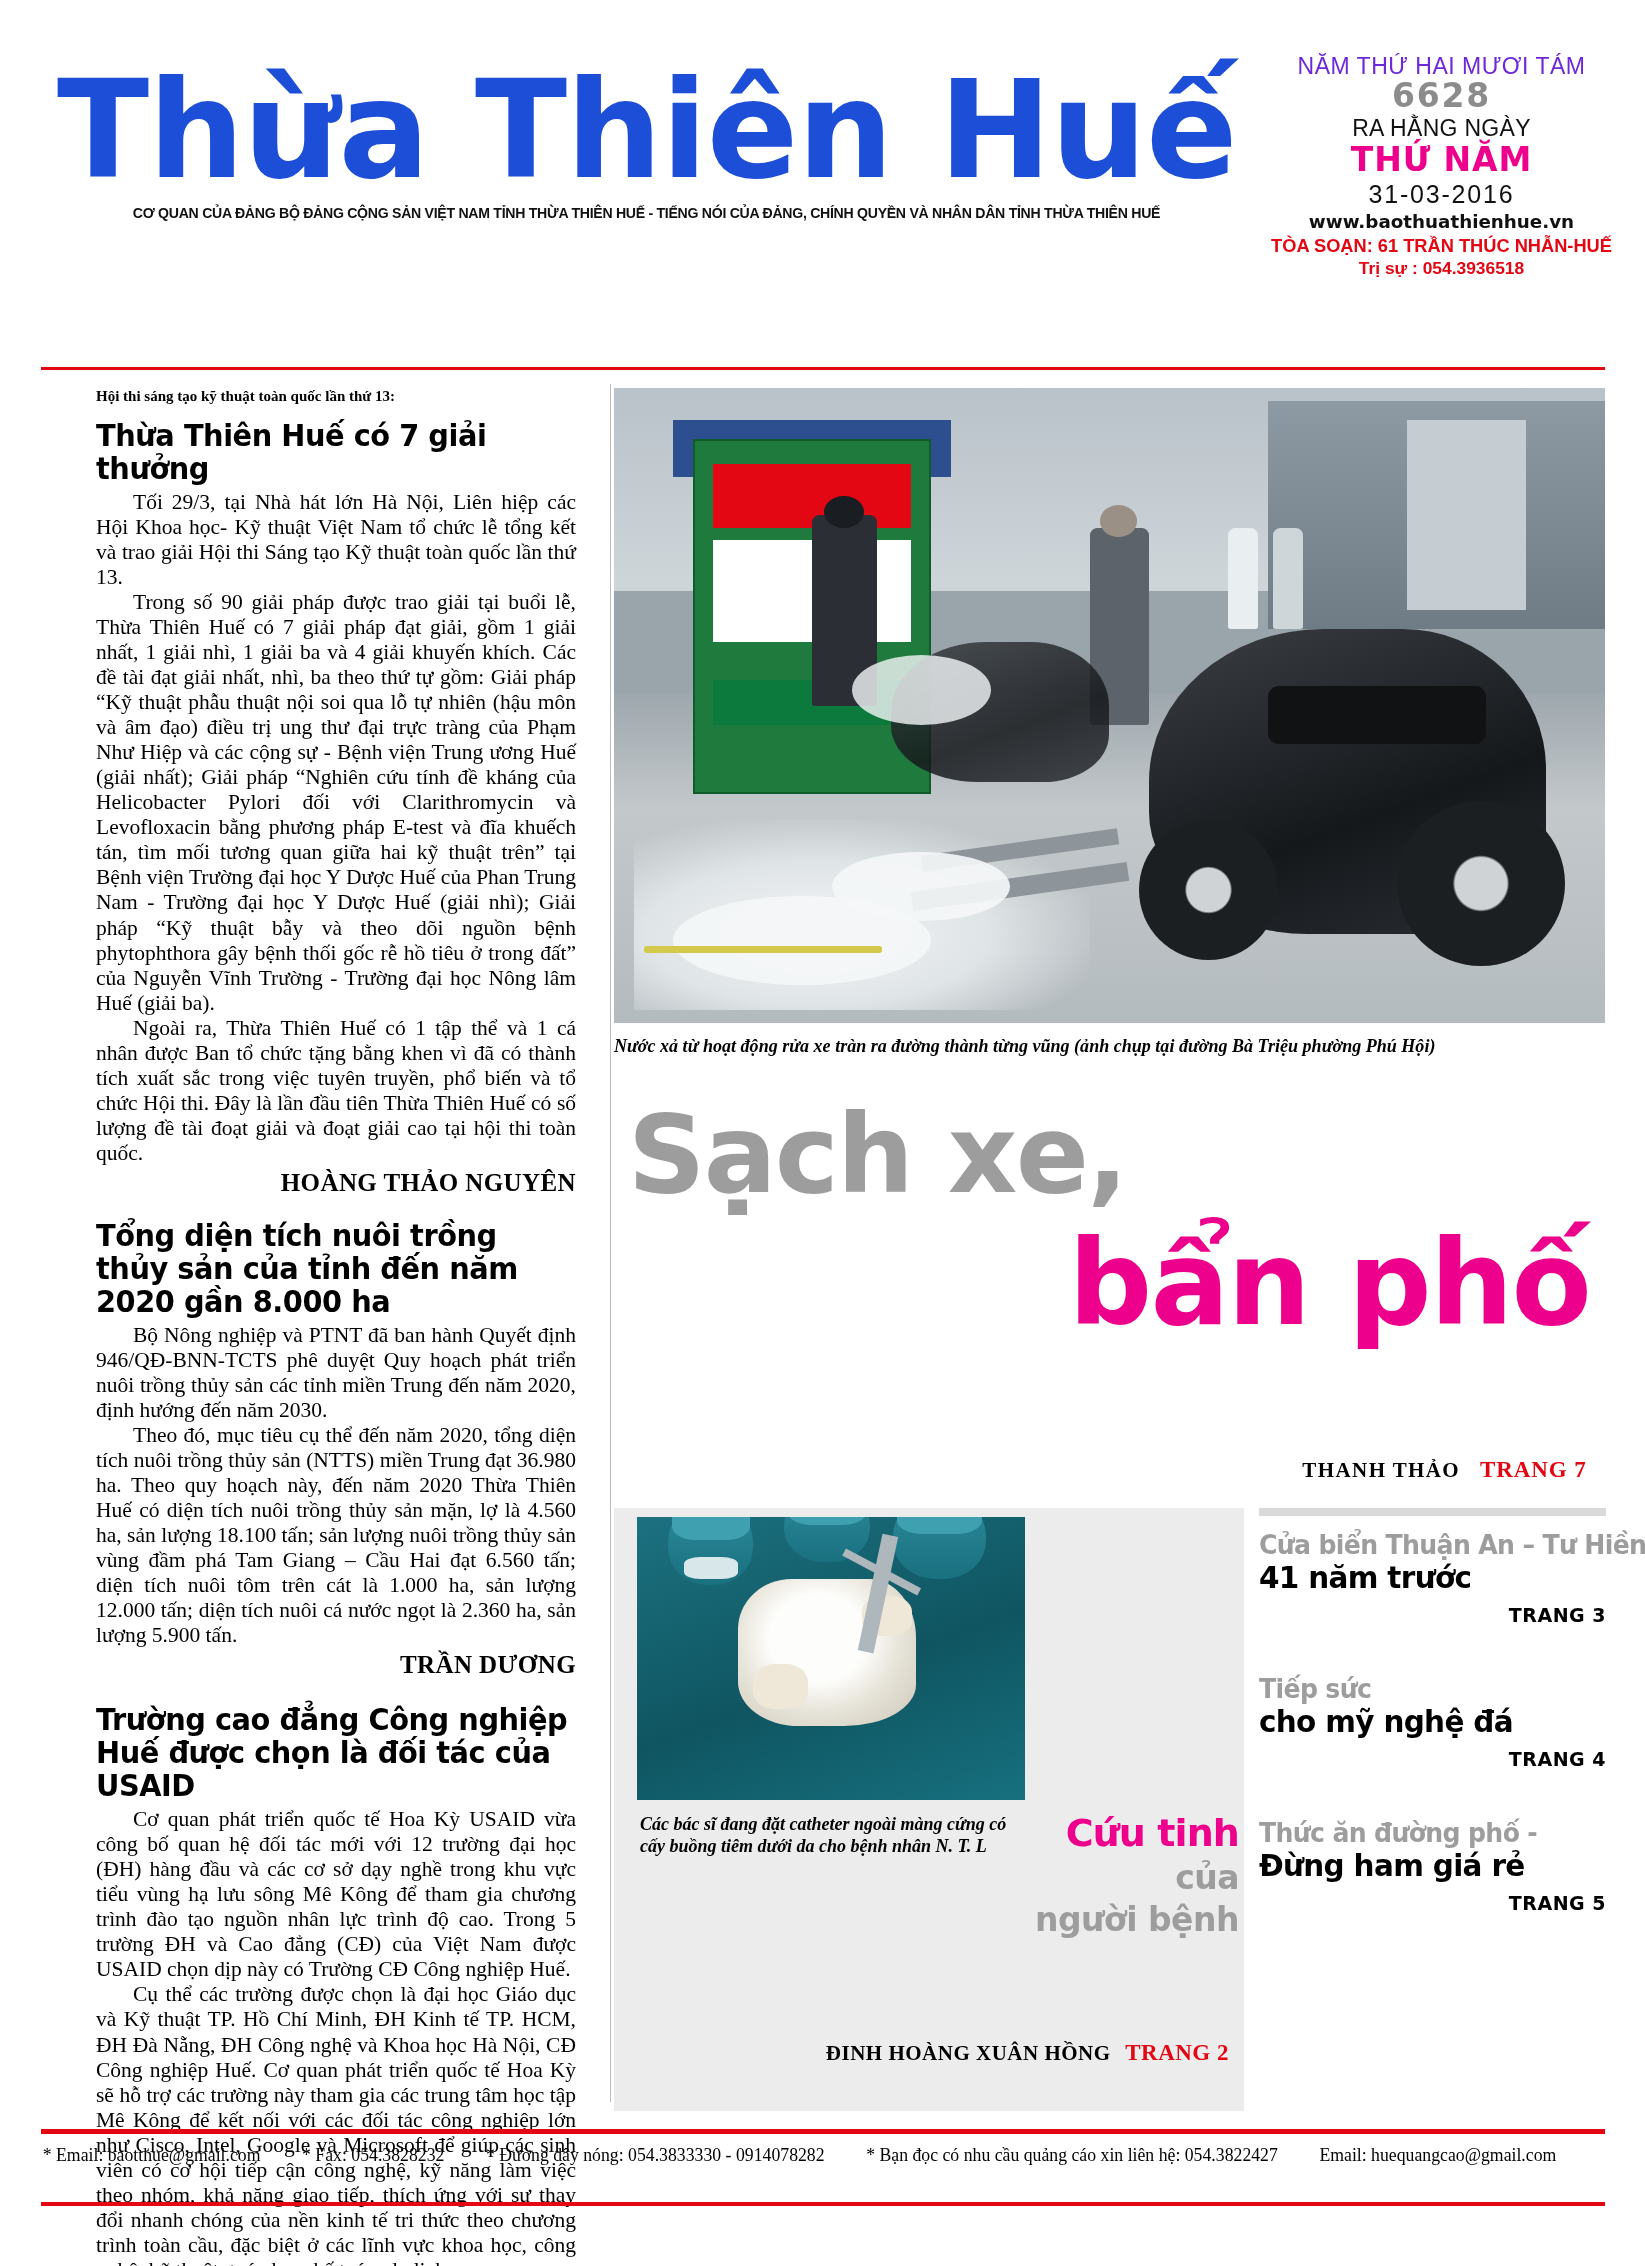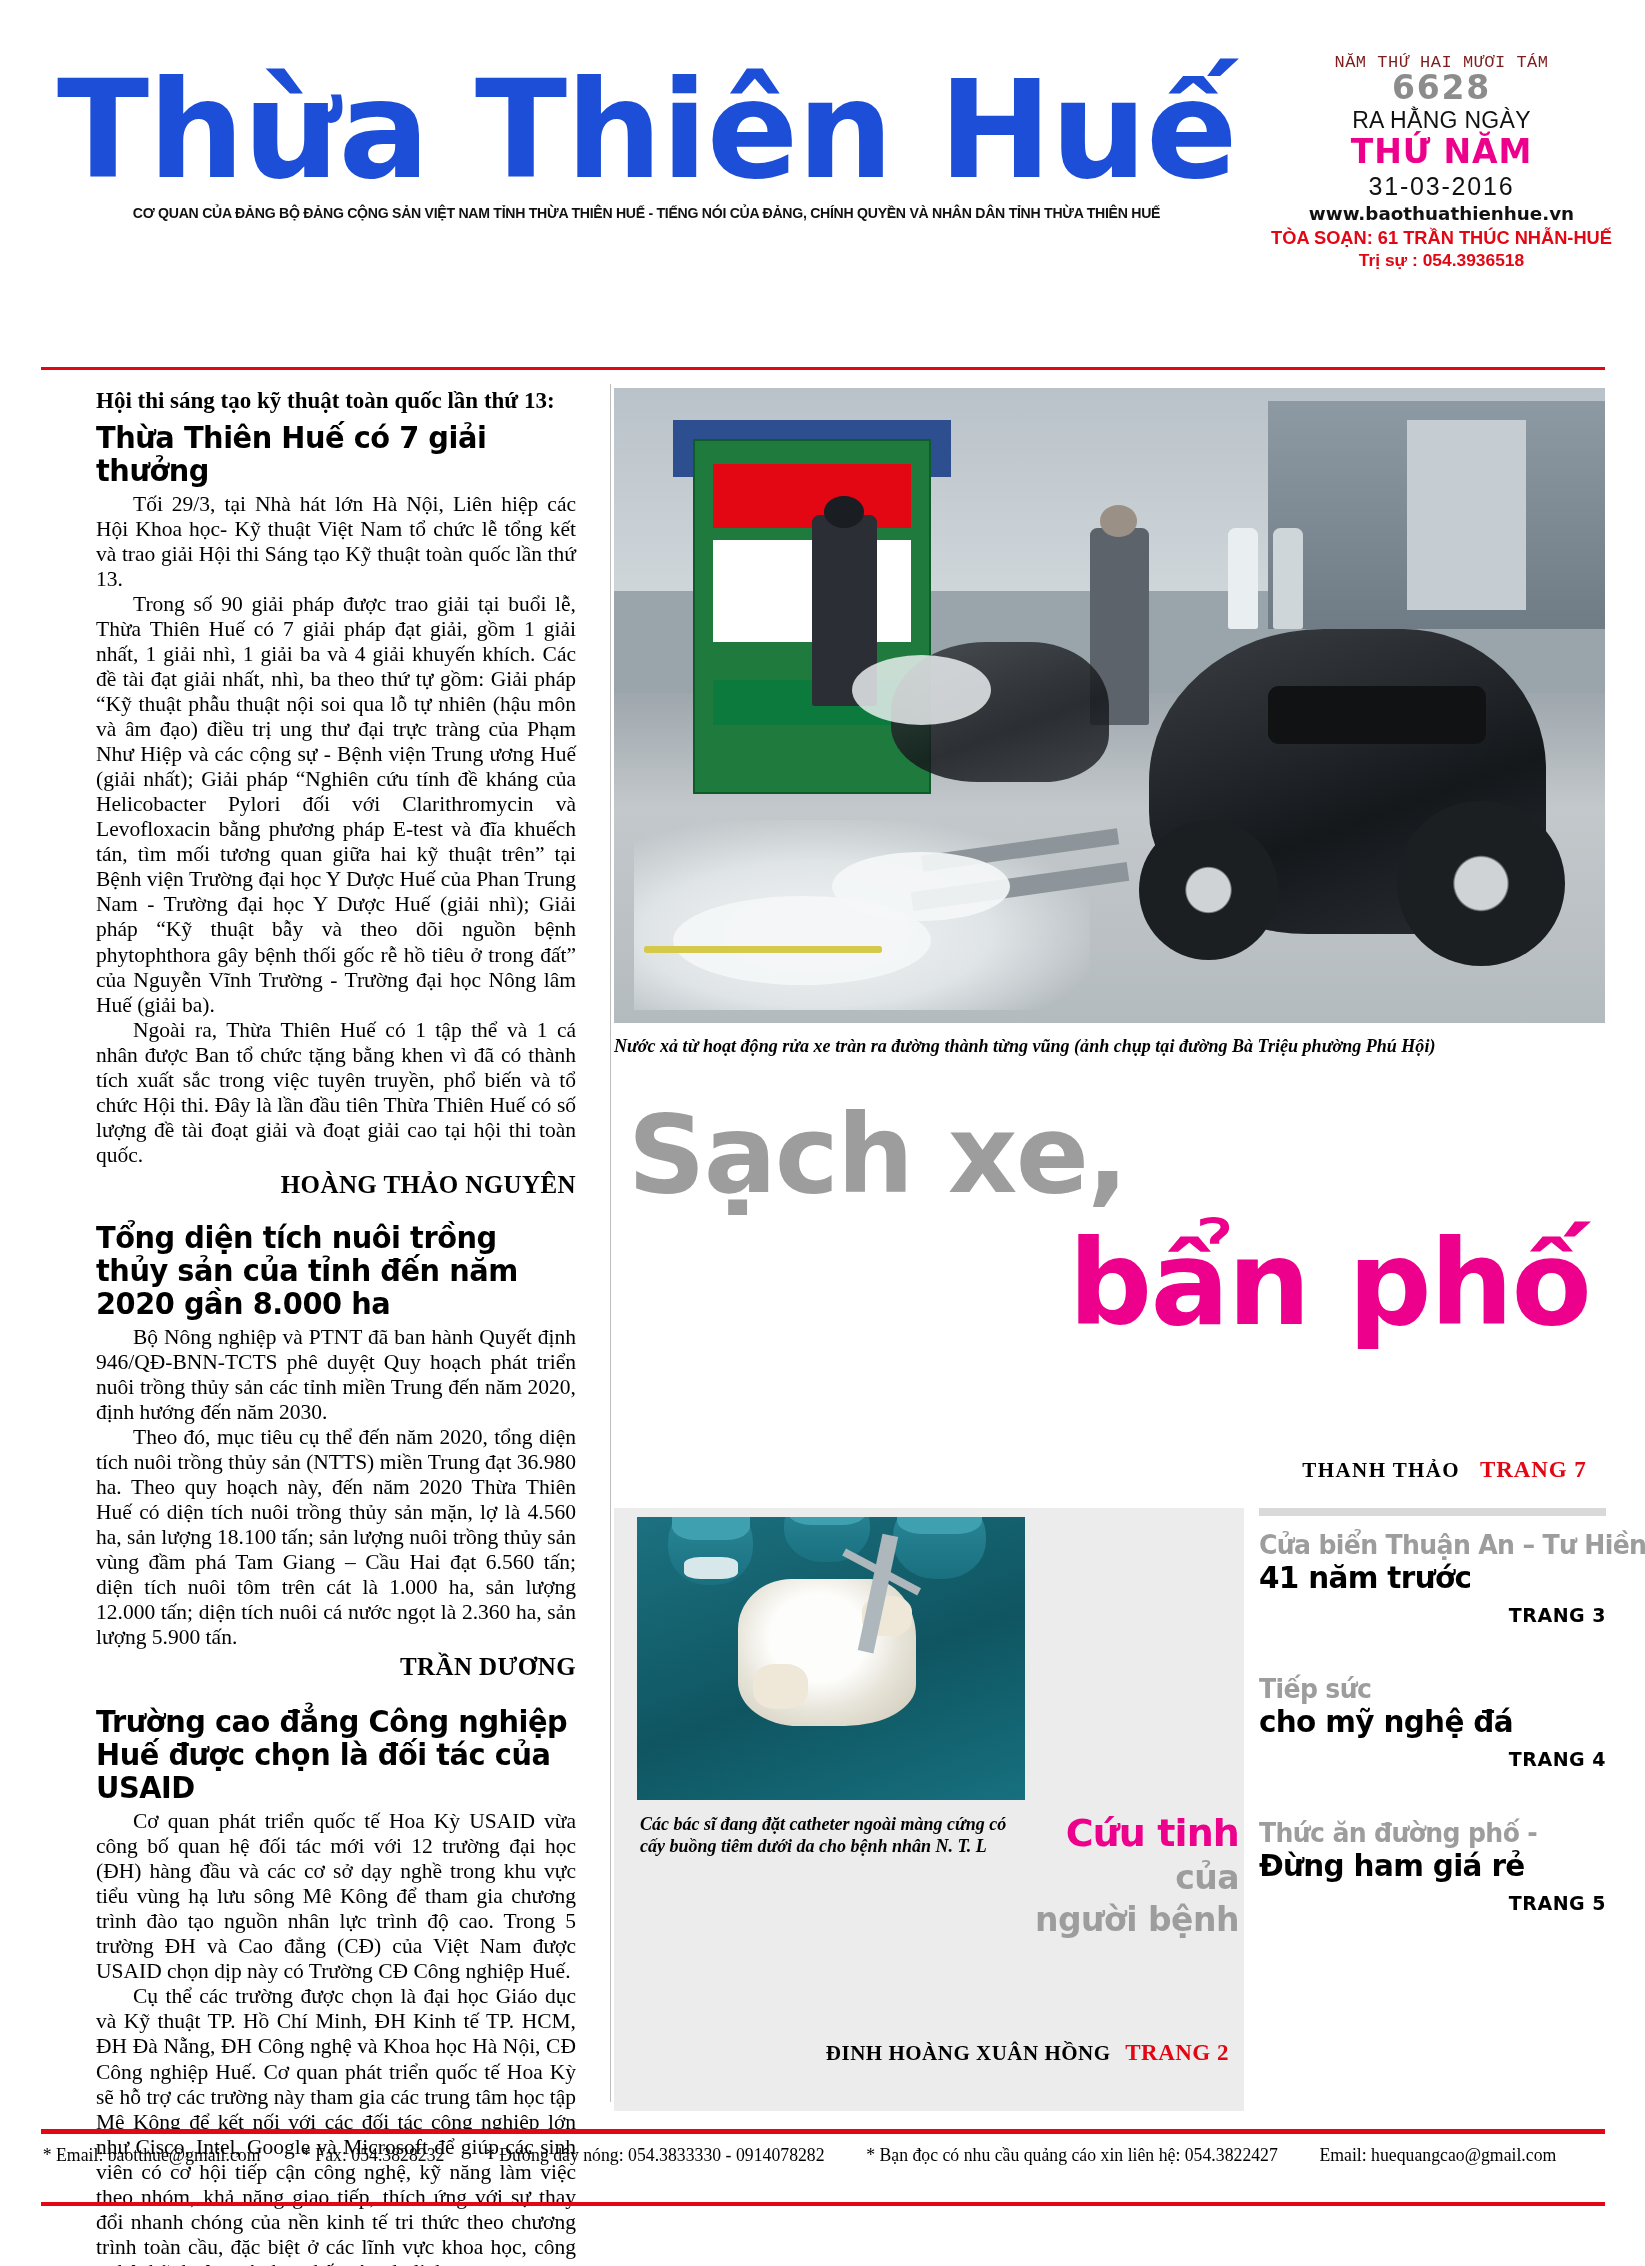--- a/index.html
+++ b/index.html
@@ -39,22 +39,22 @@
     transform: scaleX(0.94);
     transform-origin: center;
     white-space: nowrap;
   }
 
   .mast-right {
     position: absolute; left: 1259px; top: 53px; width: 365px;
     text-align: center;
   }
   .mr-year {
-    font-family: Liberation Mono, monospace;
-    font-size: 17px; letter-spacing: 0.5px; color: #7f1d1d;
+    font-family: Liberation Sans, sans-serif;
+    font-size: 23px; letter-spacing: 0.5px; color: #6d28d9;
     white-space: nowrap;
   }
   .mr-issue {
     font-family: "DejaVu Sans", sans-serif; font-weight: bold;
     font-size: 33px; color: #8c8c8c; letter-spacing: 1.8px;
     line-height: 1.05; margin-top: -0.9px;
   }
   .mr-daily {
     font-family: "Liberation Sans", sans-serif;
     font-size: 23px; color: #111; letter-spacing: 0.3px; margin-top: 0.9px;
@@ -100,22 +100,22 @@
   .col-left {
     position: absolute; left: 96px; top: 388px; width: 480px;
   }
   .vrule {
     position: absolute; left: 610px; top: 384px; width: 0.9px; height: 1718px;
     background: #bdbdbd;
   }
 
   .kicker {
     font-family: "Liberation Serif", serif;
-    font-weight: bold; font-size: 23px; color: #000;
-    line-height: 1.12; margin-bottom: 7px;
+    font-weight: bold; font-size: 15px; color: #000;
+    line-height: 1.12; margin-bottom: 14px;
   }
   .headline {
     font-family: "DejaVu Sans", sans-serif;
     font-weight: bold;
     font-size: 31px; color: #000; line-height: 1.07;
     letter-spacing: -0.5px;
     transform: scaleX(0.93); transform-origin: left center;
     width: 516px;
     margin-bottom: 4.6px;
   }

